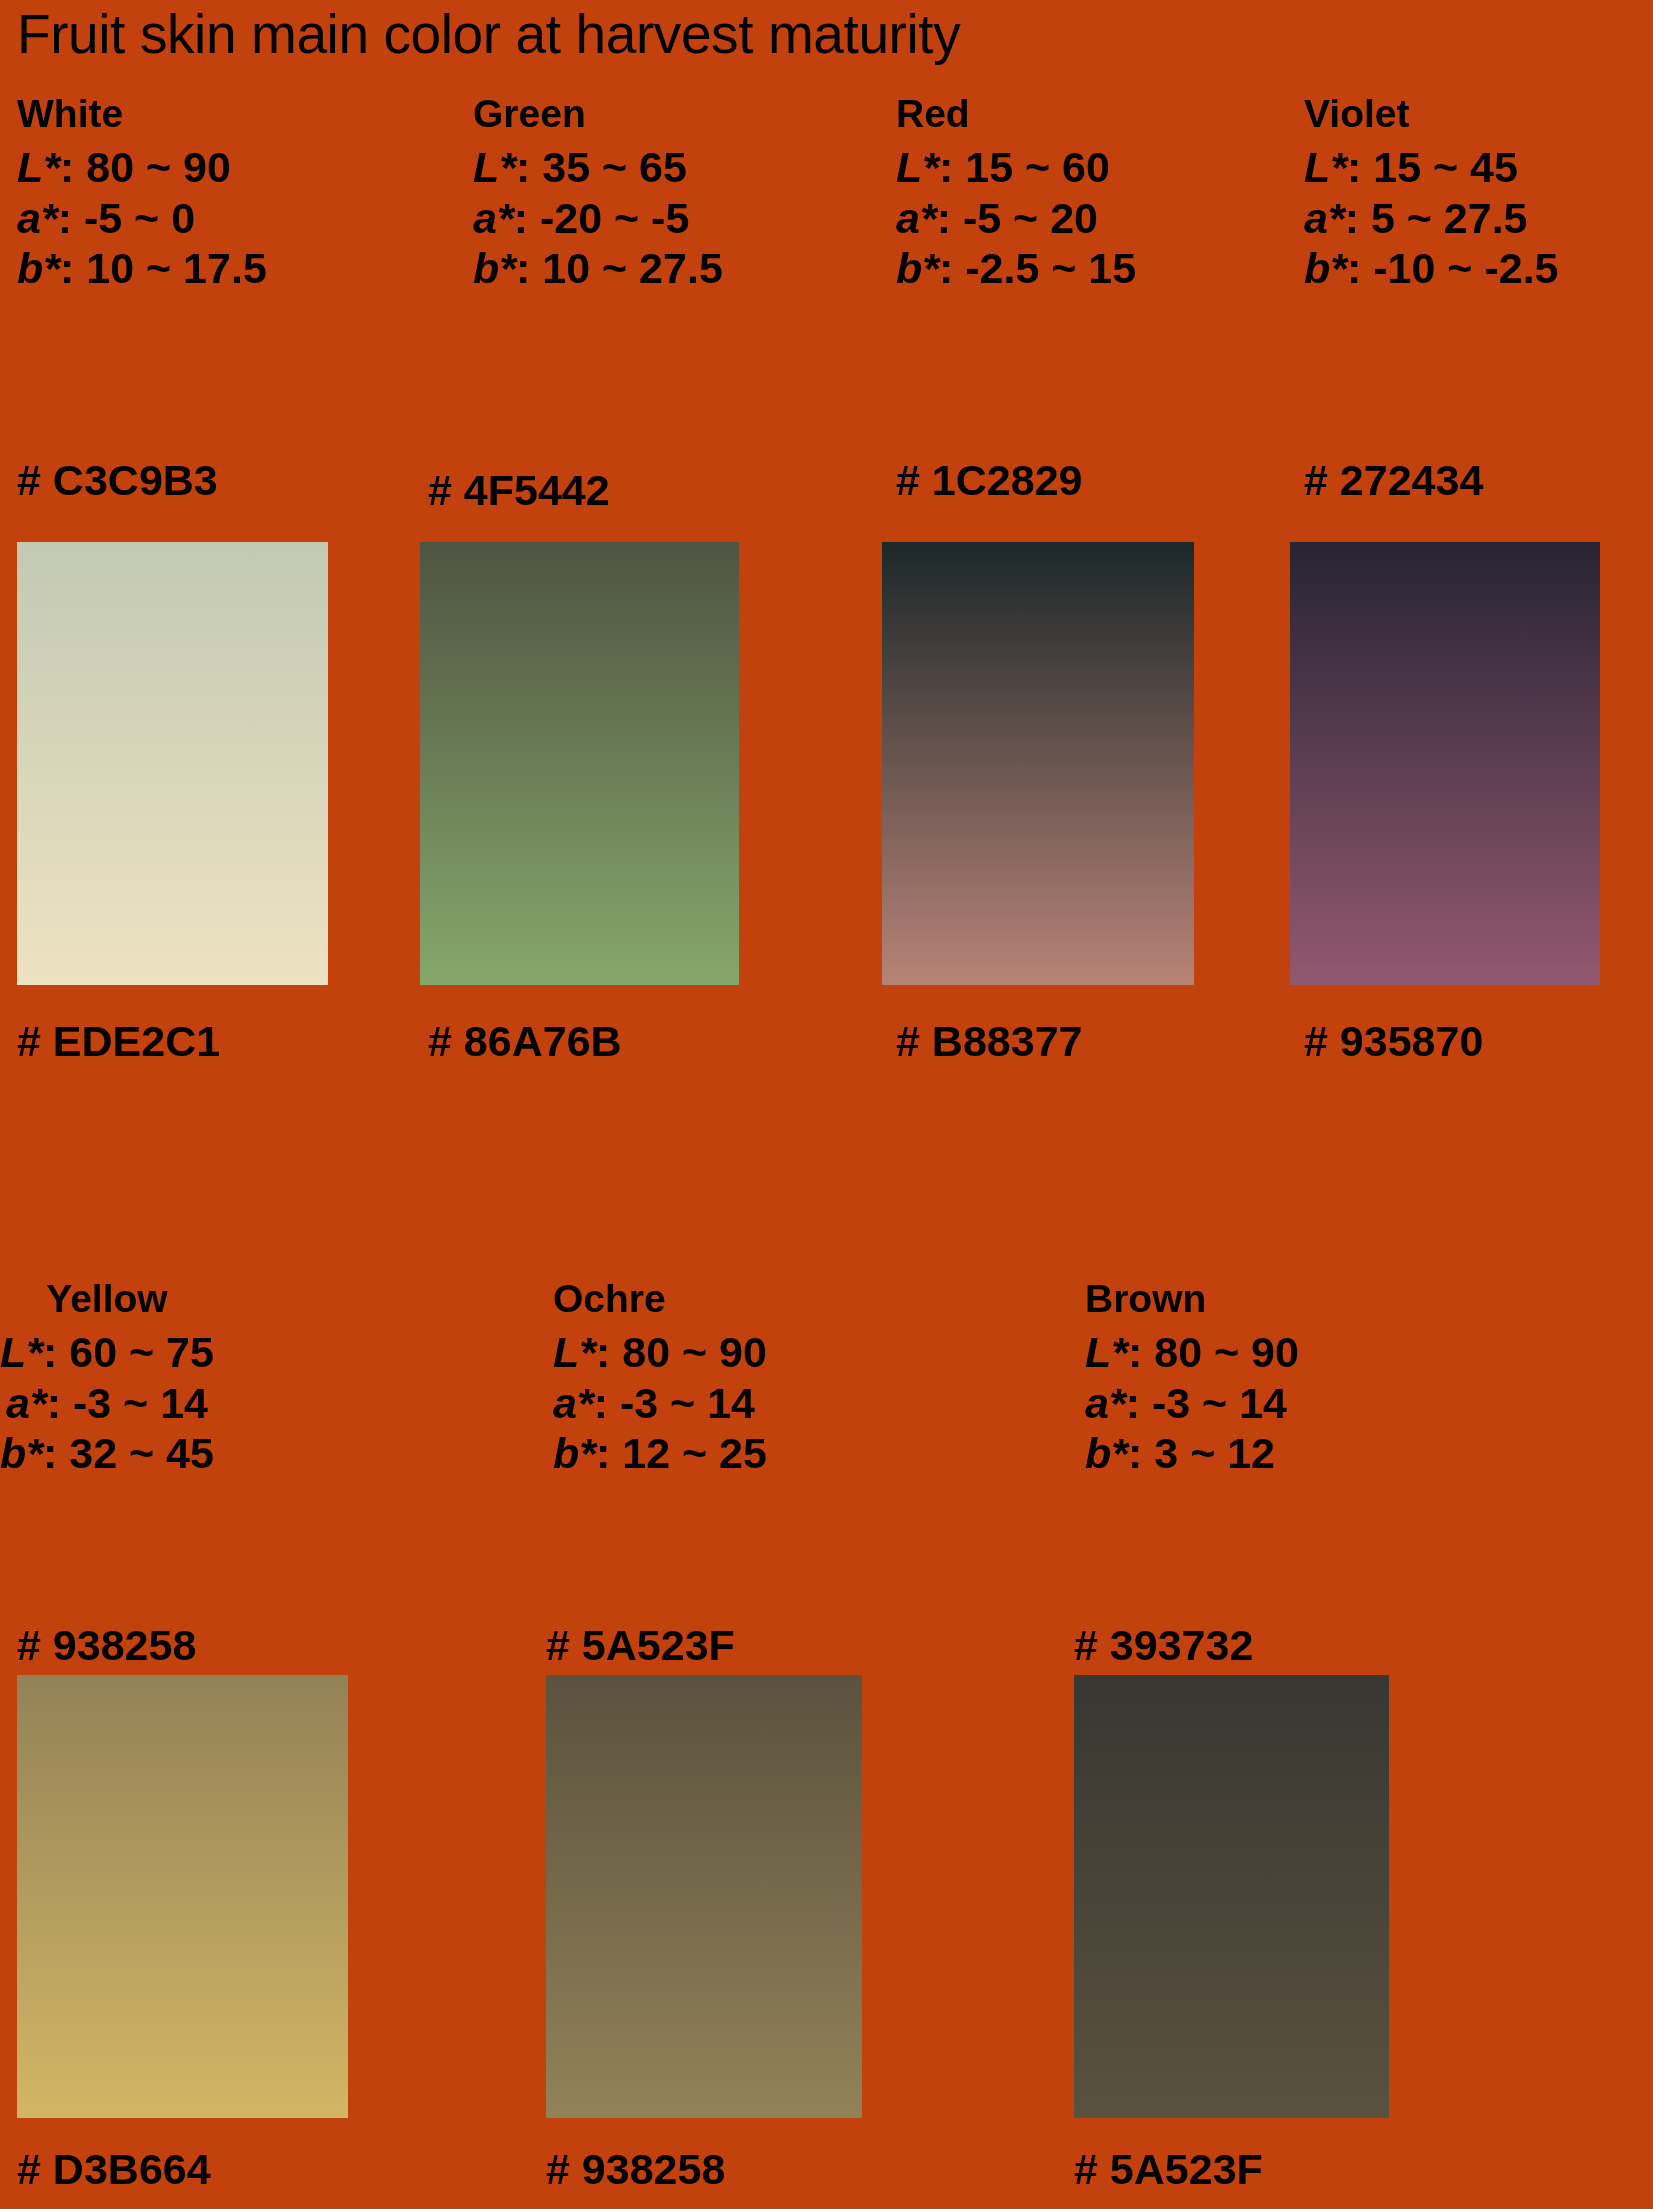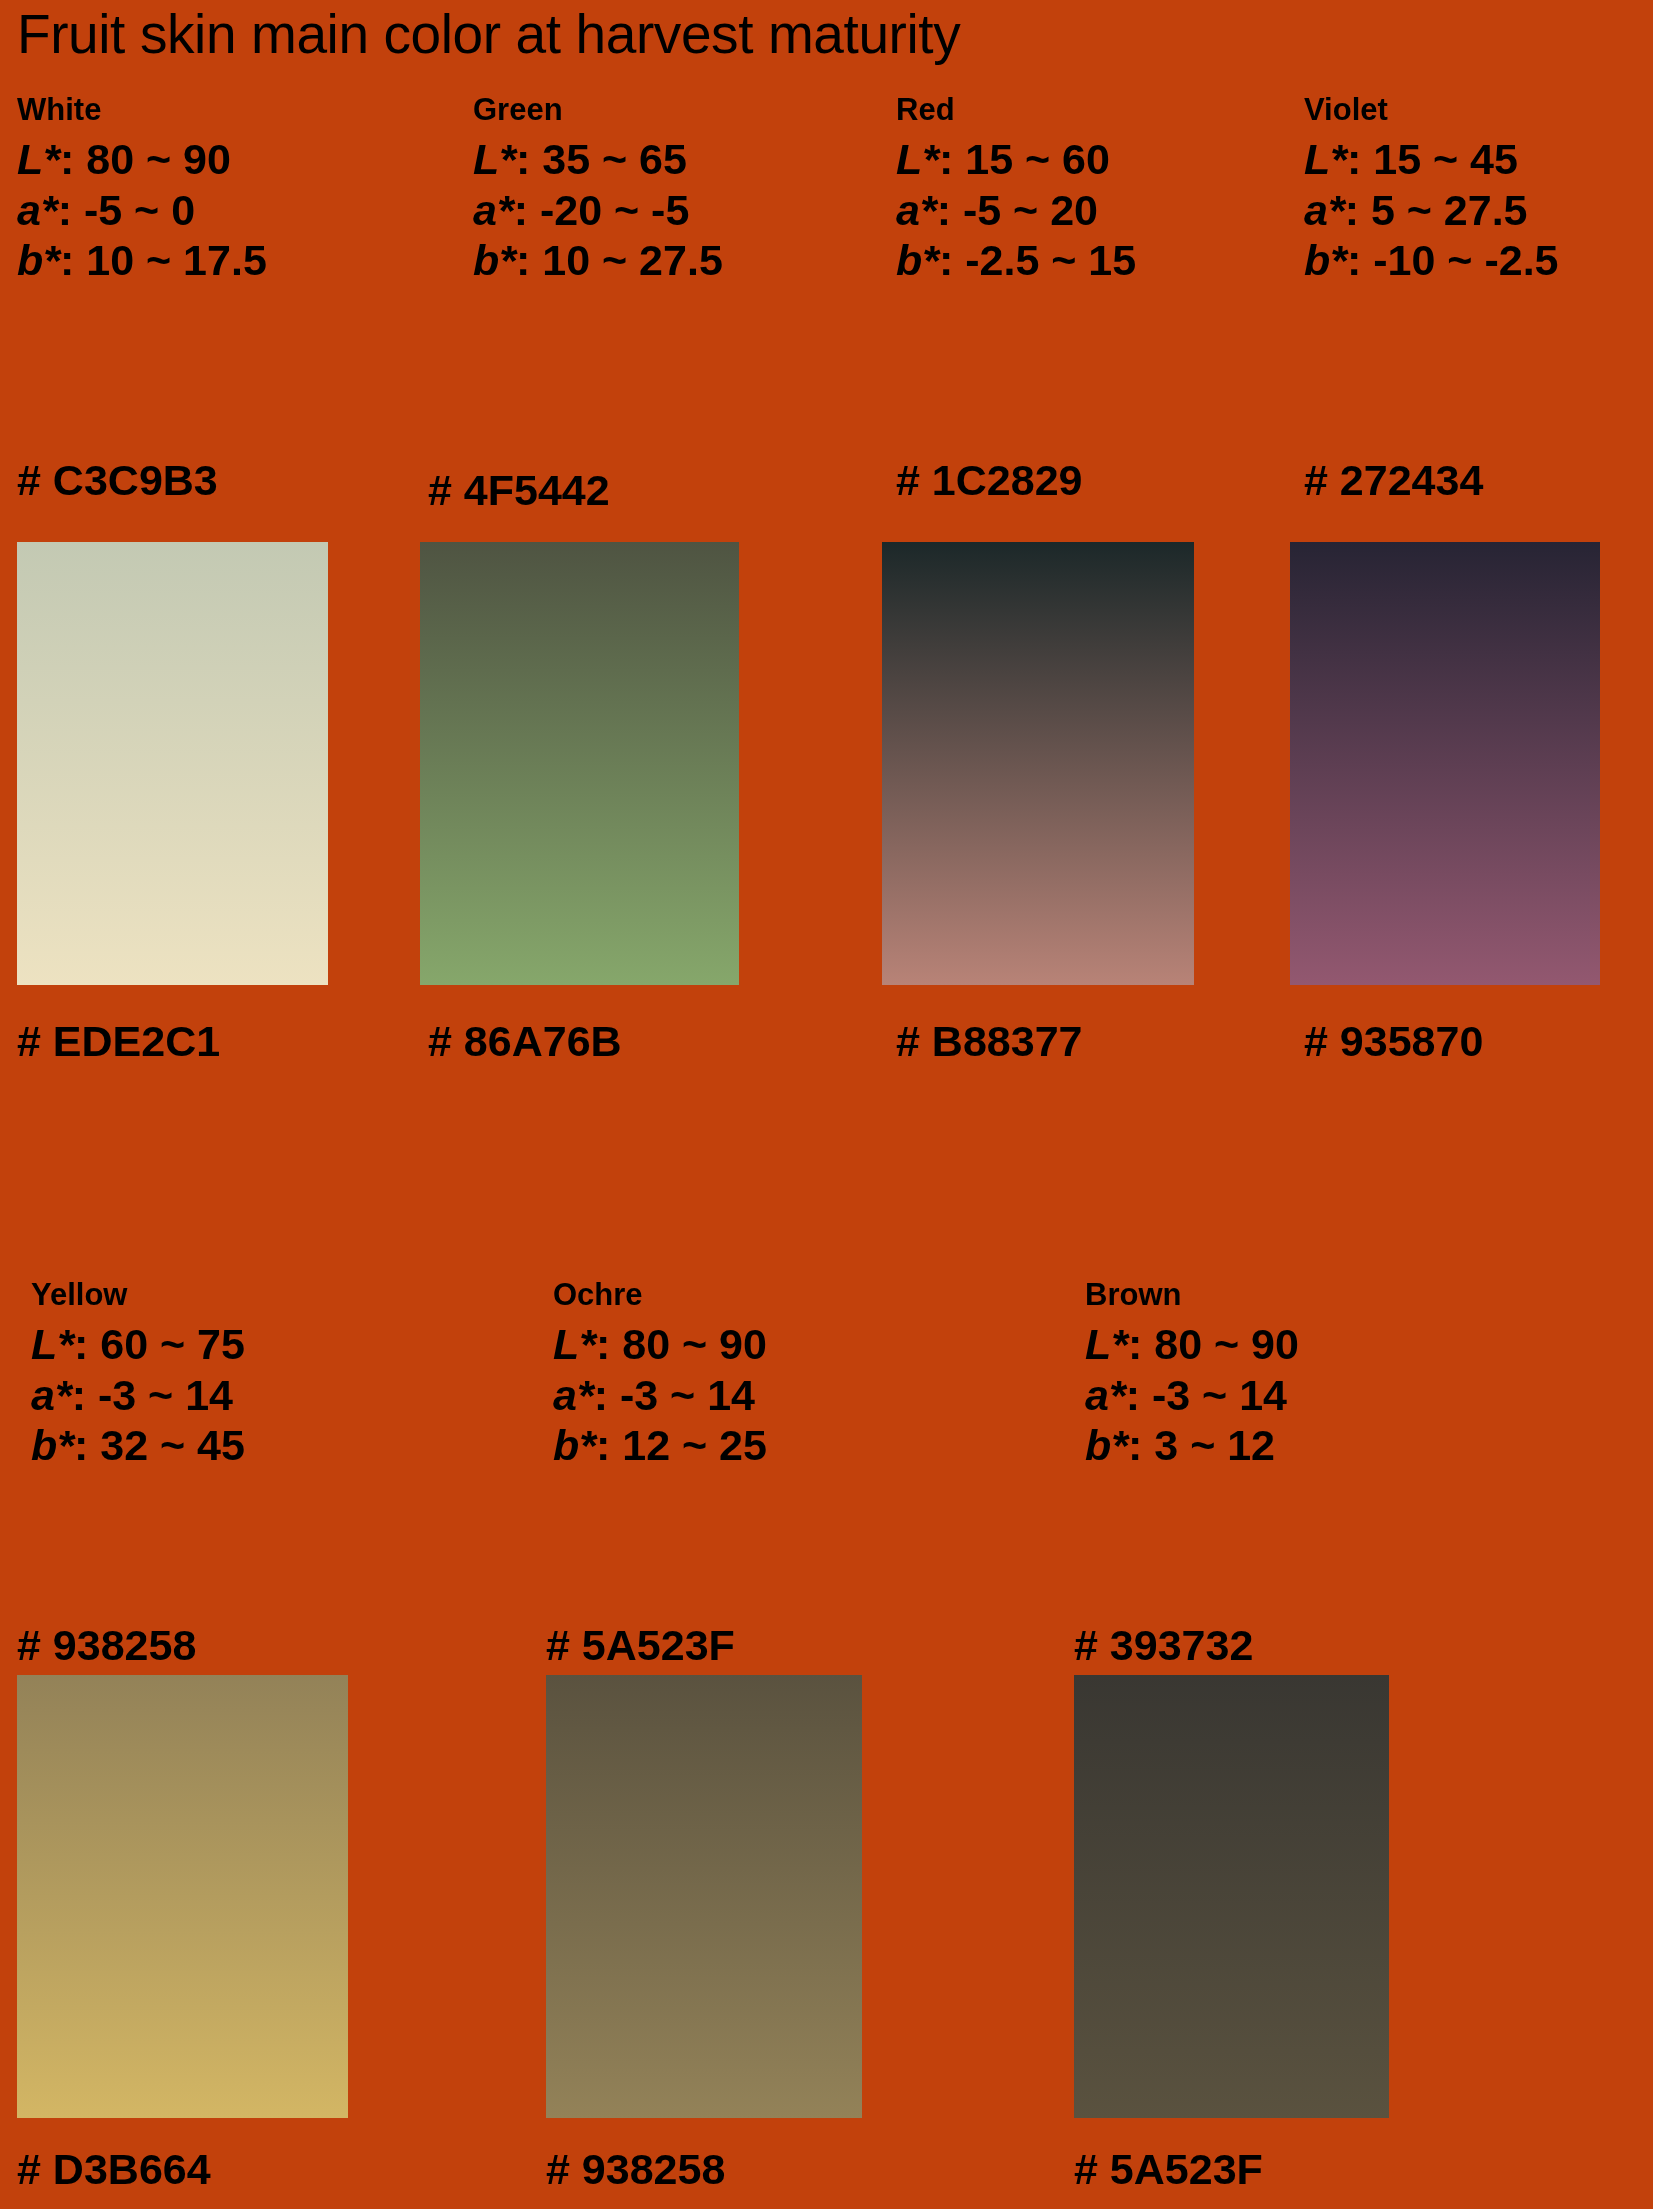--- a/index.html
+++ b/index.html
@@ -35,21 +35,21 @@
   #title-harvest { top: 7.1px; }
   #title-ripeness { top: 1151px; }
 
   
   .col-head {
     position: absolute;
     white-space: nowrap;
     line-height: 1;
   }
   .col-name {
-    font-size: 31px;
+    font-size: 39px;
     font-weight: bold;
     line-height: 1;
     display: block;
     margin-bottom: 9px;
   }
   .coord-line {
     font-size: 43px;
     font-weight: bold;
     line-height: 1.18;
     display: block;
@@ -117,21 +117,21 @@
   <div class="swatch" id="sw-green" style="left: 420px; top: 542px; width: 319px; height: 443px; background: linear-gradient(rgb(79, 84, 66) 0%, rgb(134, 167, 107) 100%);"></div>
   <div class="swatch" id="sw-red" style="left: 882px; top: 542px; width: 312px; height: 443px; background: linear-gradient(rgb(28, 40, 41) 0%, rgb(184, 131, 119) 100%);"></div>
   <div class="swatch" id="sw-violet" style="left: 1290px; top: 542px; width: 310px; height: 443px; background: linear-gradient(rgb(39, 36, 52) 0%, rgb(147, 88, 112) 100%);"></div>
 
   <div class="hex-label" style="left:17px; top:1020px;"># EDE2C1</div>
   <div class="hex-label" style="left:428px; top:1020px;"># 86A76B</div>
   <div class="hex-label" style="left:896px; top:1020px;"># B88377</div>
   <div class="hex-label" style="left:1304px; top:1020px;"># 935870</div>
 
 
-  <div class="col-head" style="left:31px; top:1279px;">
+  <div class="col-head" style="left:0; top:1279px;text-align:center;">
     <span class="col-name">Yellow</span>
     <span class="coord-line"><span class="sym">L*</span>: 60 ~ 75</span>
     <span class="coord-line"><span class="sym">a*</span>: -3 ~ 14</span>
     <span class="coord-line"><span class="sym">b*</span>: 32 ~ 45</span>
   </div>
 
   <div class="col-head" style="left:553px; top:1279px;">
     <span class="col-name">Ochre</span>
     <span class="coord-line"><span class="sym">L*</span>: 80 ~ 90</span>
     <span class="coord-line"><span class="sym">a*</span>: -3 ~ 14</span>

